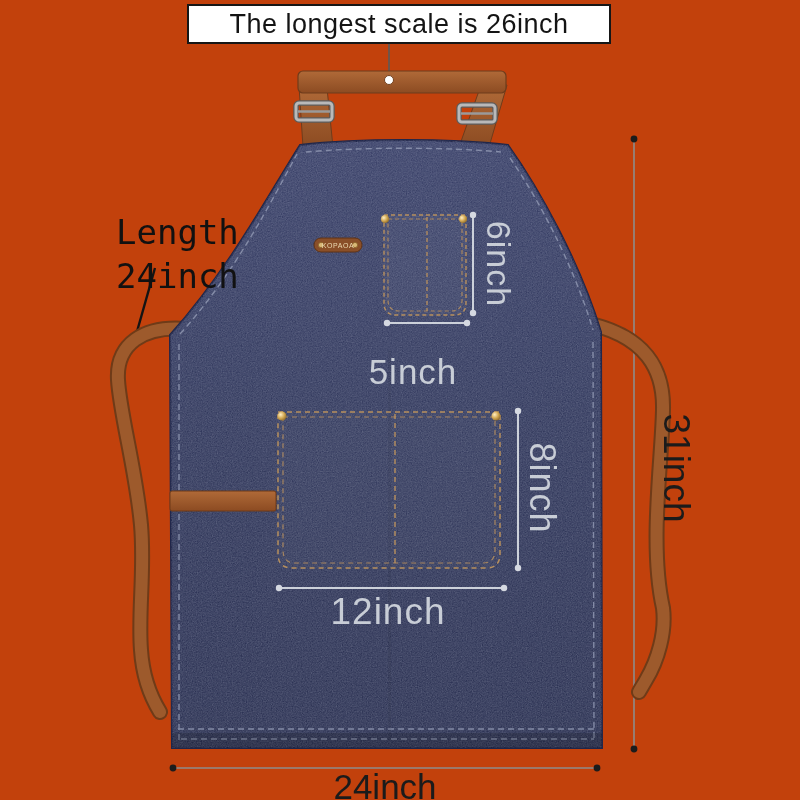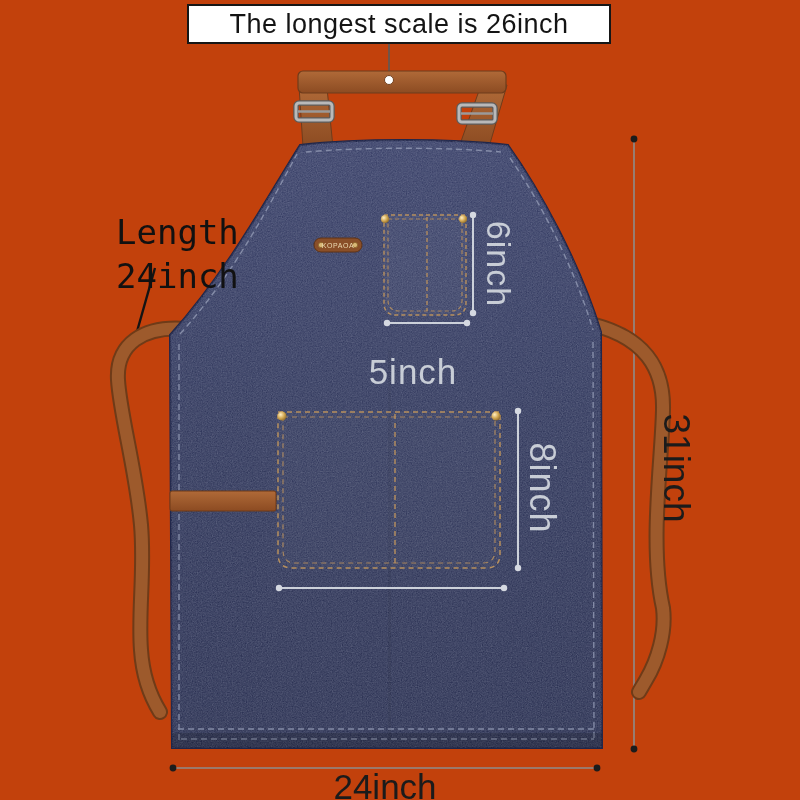--- a/index.html
+++ b/index.html
@@ -171,18 +171,19 @@
     <div>Length</div>
     <div>24inch</div>
   </div>
 
   <div id="lbl-chest-h" class="lbl lbl-light rot90">6inch</div>
 
   <div id="lbl-chest-w" class="lbl lbl-light">5inch</div>
 
   <div id="lbl-waist-h" class="lbl lbl-light rot90">8inch</div>
 
+  <div id="lbl-waist-w" class="lbl lbl-light">12inch</div>
 
   <div id="lbl-overall-h" class="lbl lbl-dark rot90">31inch</div>
 
   <div id="lbl-overall-w" class="lbl lbl-dark">24inch</div>
 
 </div>
 
 </body></html>

